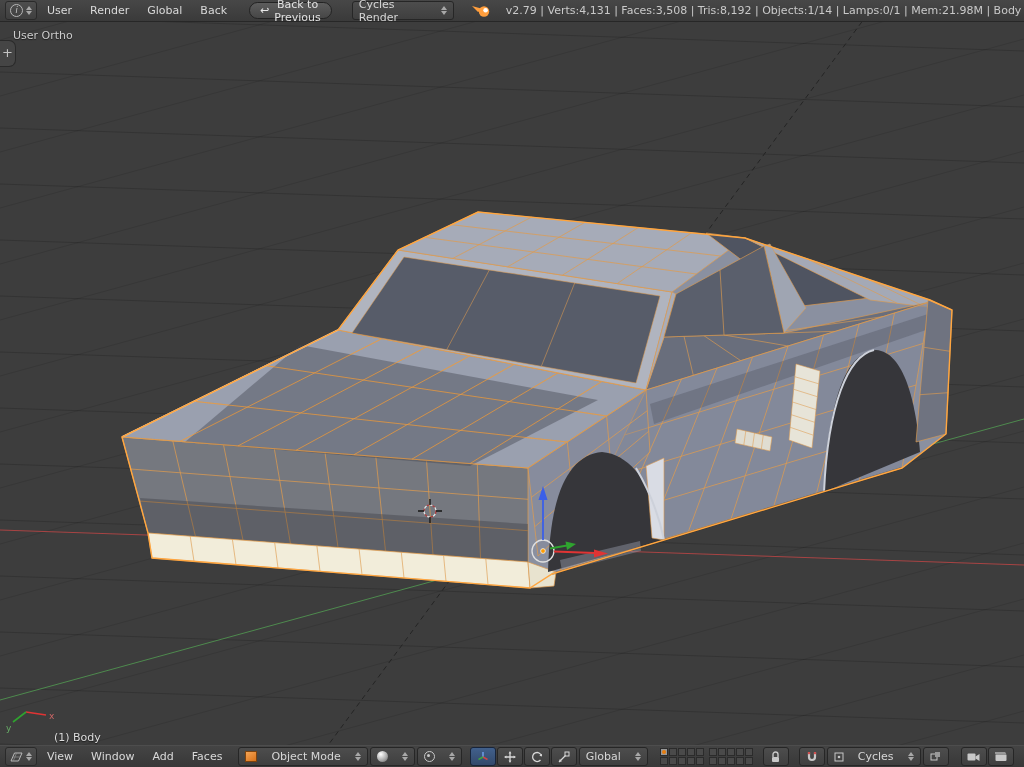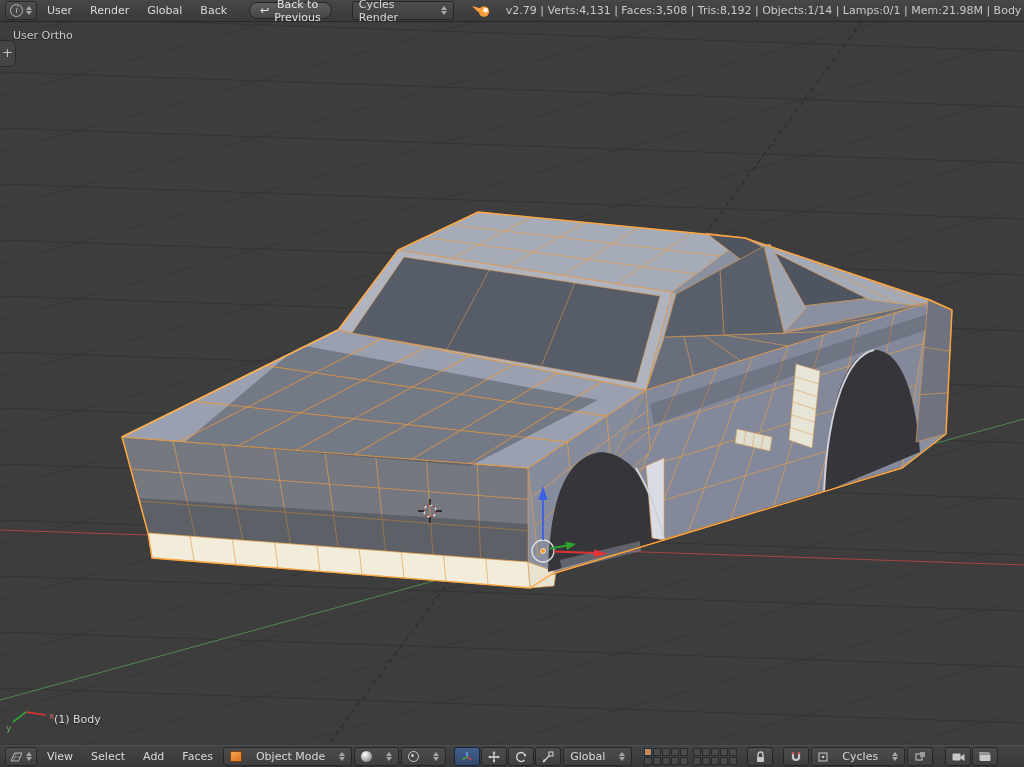--- a/index.html
+++ b/index.html
@@ -41,21 +41,21 @@
   .sphere{width:11px;height:11px;border-radius:50%;background:radial-gradient(circle at 35% 30%,#ffffff,#a6a6a6 60%,#5c5c5c);}
   .pivot{width:9px;height:9px;border:1.5px solid #c9c9c9;border-radius:50%;position:relative;}
   .pivot::after{content:"";position:absolute;left:2px;top:2px;width:3px;height:3px;border-radius:50%;background:#c9c9c9;}
   .layers{display:flex;gap:5px;margin-left:10px;}
   .lgroup{display:grid;grid-template-columns:repeat(5,8px);grid-auto-rows:8px;gap:1px;}
   .layer{background:#4a4a4a;border:1px solid #2b2b2b;box-sizing:border-box;position:relative;}
   .layer.active{background:#989898;}
   .layer .dot{position:absolute;left:1px;top:1px;right:1px;bottom:1px;border-radius:50%;background:#e87d0d;}
   .vplabel{position:absolute;z-index:3;color:#cccccc;text-shadow:0 1px 1px rgba(0,0,0,.6);}
   #view-label{left:13px;top:29px;}
-  #object-label{left:54px;top:713px;color:#dddddd;text-align:center;}
+  #object-label{left:54px;top:731px;color:#dddddd;text-align:center;}
   .plustab{position:absolute;left:0;top:40px;width:15px;height:25px;z-index:3;
     background:rgba(70,70,70,.85);border:1px solid #2a2a2a;border-left:none;border-radius:0 7px 7px 0;
     color:#c4c4c4;font-size:13px;line-height:23px;text-align:center;}
 </style>
 </head>
 <body>
 
 <svg id="vp" width="1024" height="767">
     <rect x="0" y="0" width="1024" height="767" fill="#3d3d3d"></rect>
     <line x1="0" y1="-40" x2="1024" y2="-5" stroke="rgba(0,0,0,0.16)" stroke-width="1"></line>
@@ -203,25 +203,25 @@
     <svg width="13" height="12" viewBox="0 0 13 12">
       <path d="M1 10 L4.5 2 H12 L8.5 10 Z" fill="none" stroke="#b8b8b8"></path>
       <path d="M2.8 6 H10.4 M6.6 2 L3.2 10" stroke="#8f8f8f" stroke-width="0.7"></path>
     </svg>
     <span class="tris">
         <span class="tri-up"></span>
         <span class="tri-down"></span>
       </span>
   </div>
   <span class="menu">View</span>
-  <span class="menu">Select</span>
+  <span class="menu">Window</span>
   <span class="menu">Add</span>
   <span class="menu">Faces</span>
 
-  <div class="dropdown" style="">
+  <div class="dropdown" style="margin-left:6px">
     <span class="cube"></span>
     <span>Object Mode</span>
     <span class="tris">
         <span class="tri-up"></span>
         <span class="tri-down"></span>
       </span>
   </div>
 
   <div class="dropdown">
     <span class="sphere"></span>

